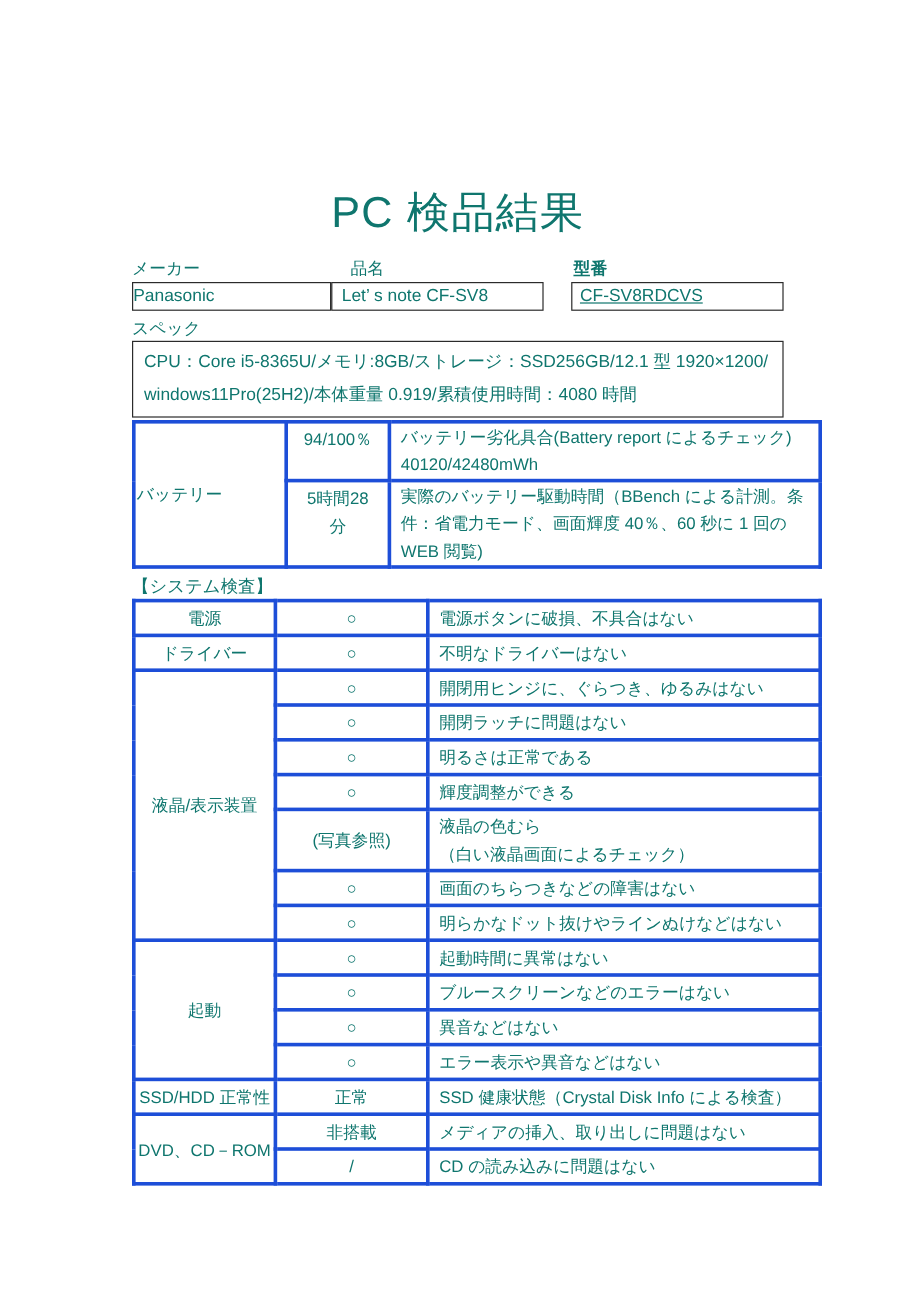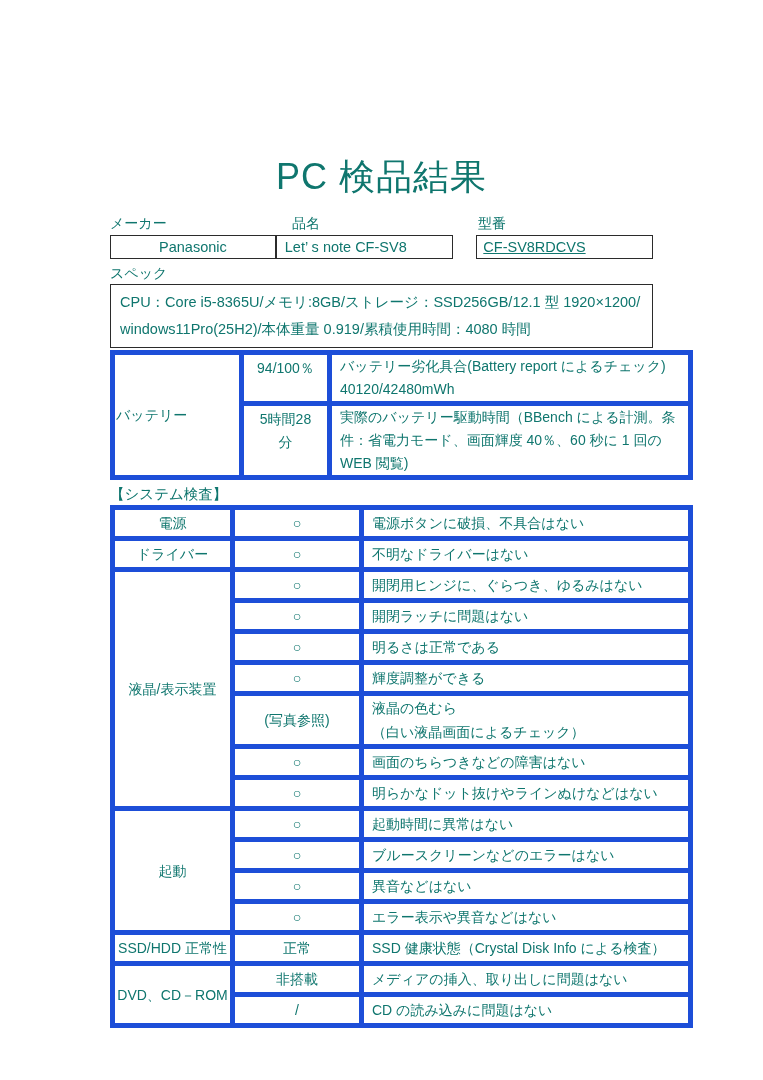--- a/index.html
+++ b/index.html
@@ -17,41 +17,41 @@
     margin-top:120px;
     text-align:center;
     font-size:36px;
     font-weight:500;
     letter-spacing:1px;
     line-height:49px;
   }
   .field-labels{display:flex;margin-top:14px;font-size:14px;height:18px;justify-content:center;}
   .field-labels .fl1{width:182px;}
   .field-labels .fl2{width:186px;}
-  .field-labels .fl3{flex:1;}
+  .field-labels .fl3{flex:1;font-weight:bold;}
   .product-row{display:flex;margin-top:2px;font-size:14.5px;}
   .pcell{border:1px solid #2b2b2b;height:22px;line-height:22px;white-space:nowrap;overflow:hidden;}
-  .pcell.c1{width:165px;text-align:center;}
+  .pcell.c1{width:165px;}
   .pcell.c2{width:169px;padding-left:8px;}
   .pgap{width:23px;}
   .pcell.c3{width:170px;padding-left:6px;}
   .pcell.c3 span{text-decoration:underline;}
   .spec-label{margin-top:6px;font-size:14px;height:18px;}
   .spec-box{
     border:1px solid #2b2b2b;
     margin-top:1px;
     padding:4px 9px;
     font-size:14.5px;
     line-height:27px;
   }
   .section-heading{font-size:14.5px;height:18px;}
   .h-acc{margin-top:26px;}
   .h-sys{margin-top:5px;}
   table{border-collapse:collapse;table-layout:fixed;width:543px;font-size:14px;margin-top:2px;}
-  td{border:5px solid #1d4ed8;overflow:hidden;}
+  td{border:3px solid #1d4ed8;overflow:hidden;}
   
   .bat .cat{width:122px;text-align:left;vertical-align:middle;line-height:23px;}
   .bat .res{width:81px;text-align:center;vertical-align:top;padding-top:2px;line-height:23px;white-space:pre-line;}
   .bat .desc{width:340px;padding:0 8px;line-height:23px;vertical-align:top;white-space:pre-line;}
   
   .sys .cat{width:113px;text-align:center;vertical-align:middle;line-height:24px;white-space:nowrap;}
   .sys .res{width:122px;text-align:center;vertical-align:middle;line-height:24px;}
   .sys .desc{width:308px;padding:0 8px;line-height:24px;vertical-align:middle;white-space:pre-line;}
   .bottom-bar{
     position:absolute;

